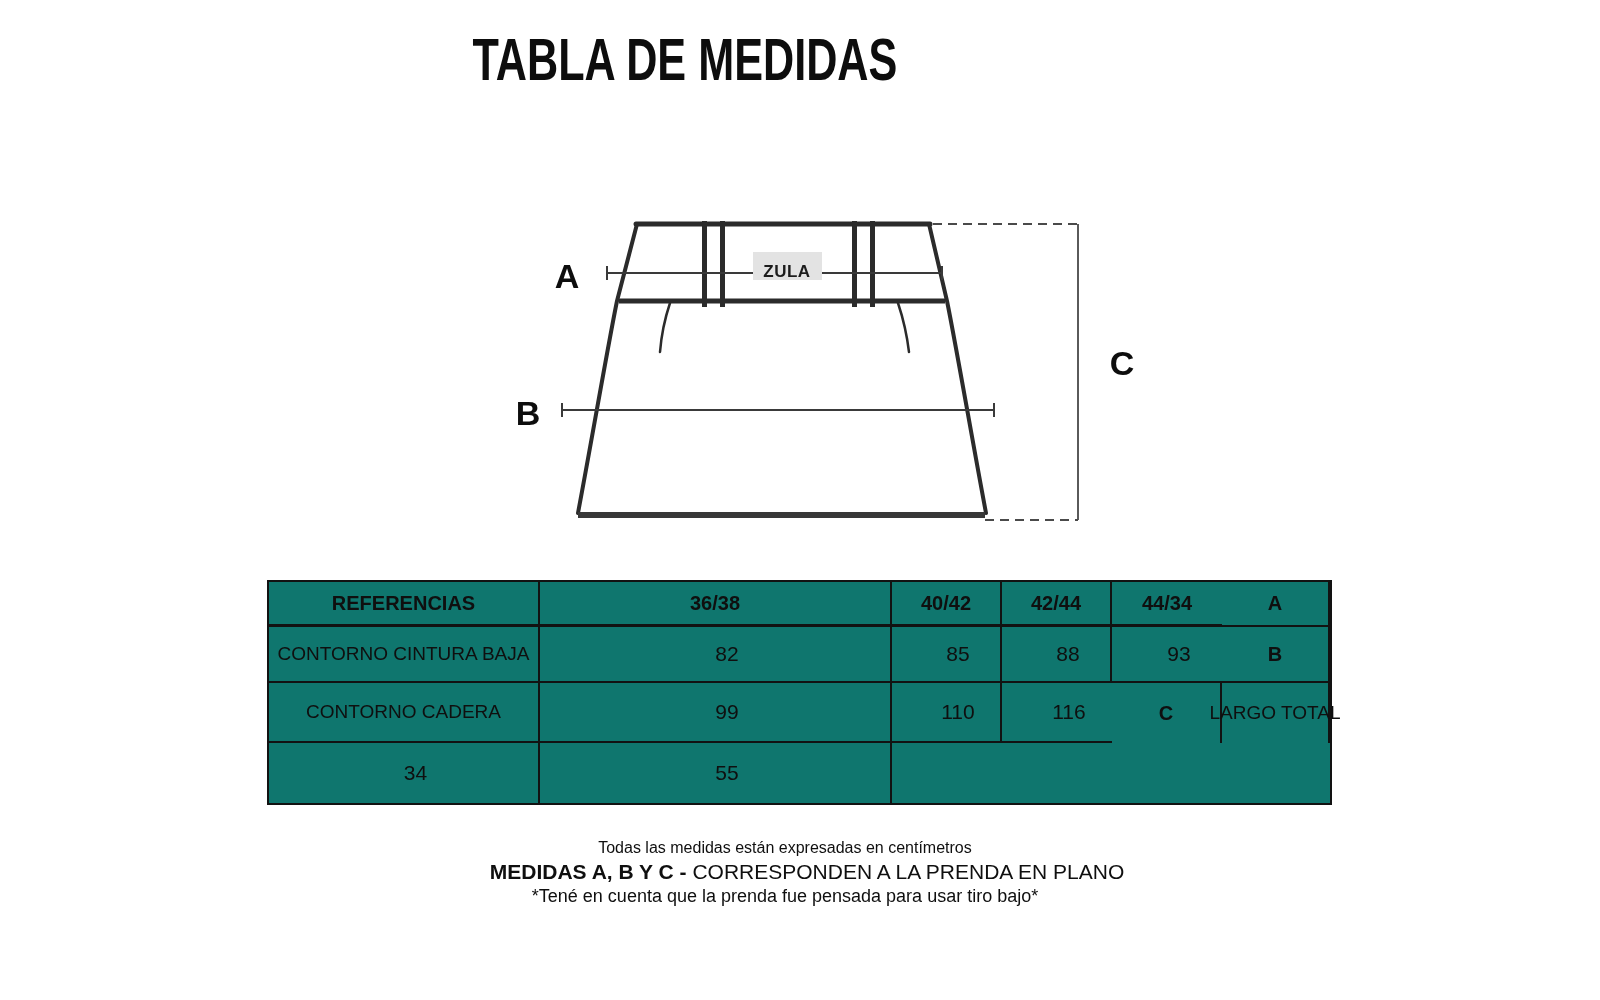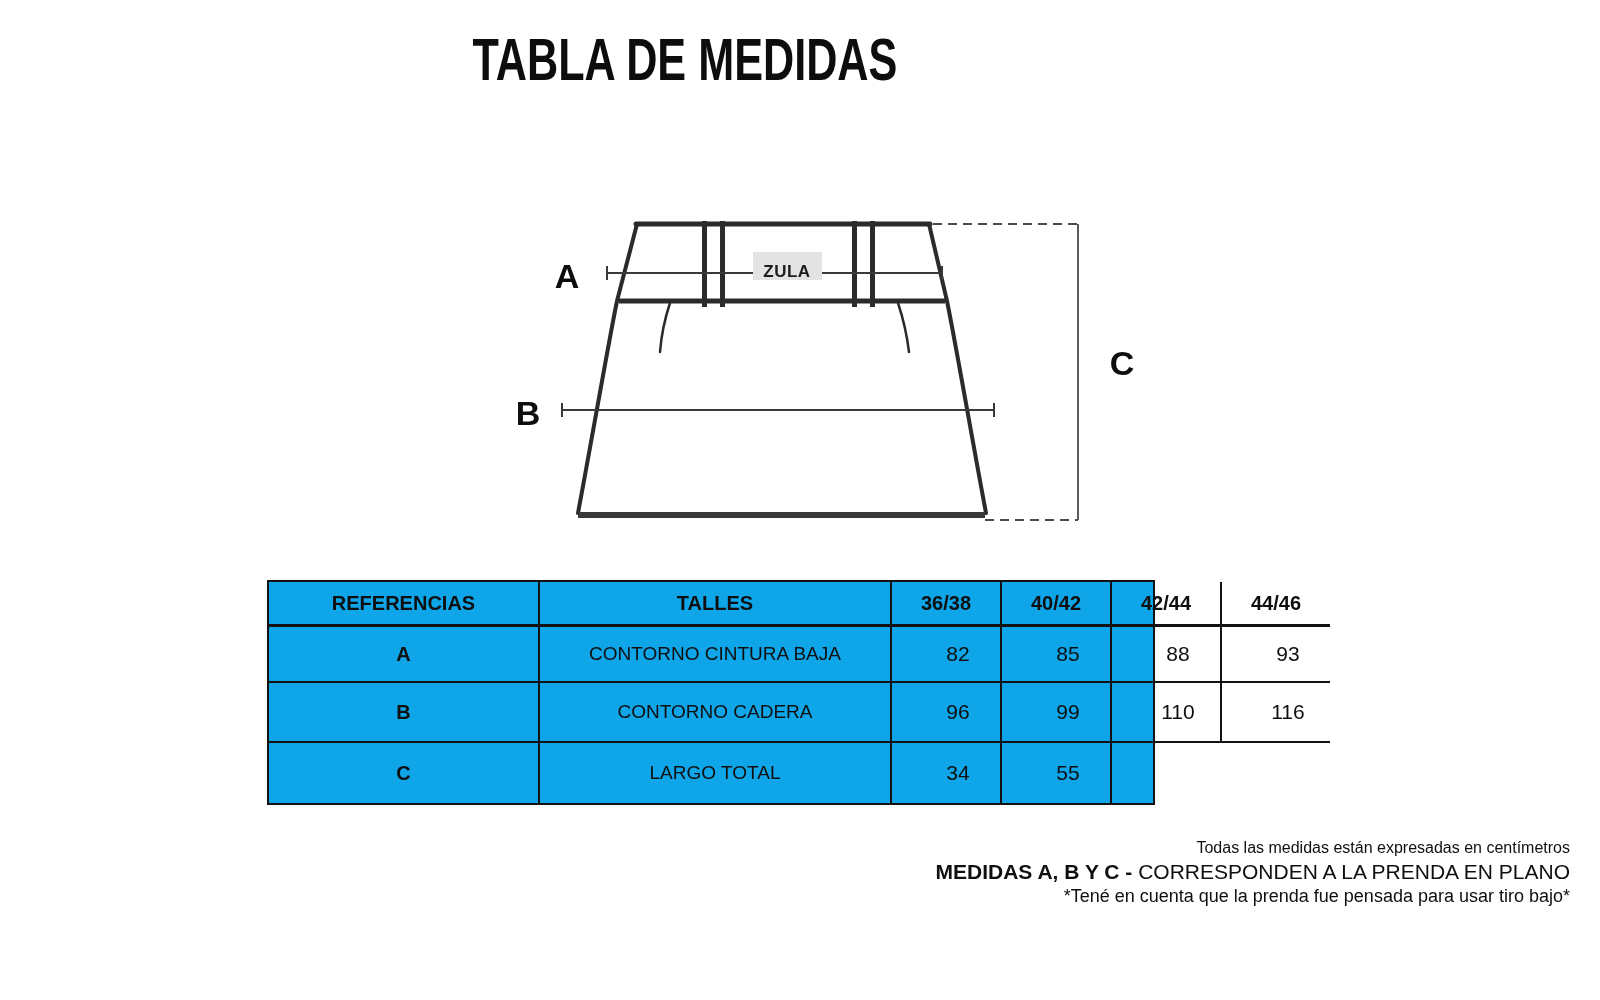--- a/index.html
+++ b/index.html
@@ -13,38 +13,38 @@
     display:inline-block;font-size:60px;font-weight:bold;color:#0d0d0d;
     transform:scaleX(0.72);transform-origin:center;white-space:nowrap;
     position:relative;left:11px;letter-spacing:0px;line-height:1;
   }
   
   .diagram{position:absolute;left:500px;top:195px;width:660px;height:340px;}
   .measure-letter{font-family:"Liberation Sans","DejaVu Sans",sans-serif;font-weight:bold;font-size:34px;fill:#0d0d0d;}
   .brand-text{font-family:"Liberation Sans","DejaVu Sans",sans-serif;font-weight:bold;font-size:17px;fill:#1c1c1c;letter-spacing:0.5px;}
   
   .size-table{
-    position:absolute;left:267px;top:580px;width:888px;height:225px;
-    display:grid;box-sizing:border-box;background:#0ea5e9;
+    position:absolute;left:267px;top:580px;width:1065px;height:225px;
+    display:grid;box-sizing:border-box;background:#0f766e;
     grid-template-columns:271px 352px 110px 110px 110px 108px;
     grid-template-rows:45px 56px 60px 60px;
     border:2px solid #121212;
   }
   .td{
     box-sizing:border-box;display:flex;align-items:center;justify-content:center;
     border-right:2px solid #121212;border-bottom:2px solid #121212;
     font-size:19px;color:#0f0f0f;white-space:nowrap;
   }
   .td.lastcol{border-right:none;}
   .td.lastrow{border-bottom:none;}
   .td.head{font-weight:bold;font-size:20px;border-bottom-width:3px;}
   .td.ref{font-weight:bold;font-size:20px;}
   .td.num{font-size:21px;padding-left:24px;}
   
-  .footer{position:absolute;top:838px;left:0;width:1570px;text-align:right;color:#0f0f0f;}
+  .footer{position:absolute;top:838px;left:0;width:1570px;text-align:center;color:#0f0f0f;}
   .f-line1{font-size:16px;line-height:20px;}
   .f-line2{font-size:21px;line-height:24px;margin-top:2px;margin-left:44px;}
   .f-line2 .b{font-weight:bold;}
   .f-line3{font-size:18px;line-height:24px;}
 </style>
 </head>
 <body>
 
 <div class="title-wrap">
   <span class="title">TABLA DE MEDIDAS</span>
@@ -82,36 +82,34 @@
   <line x1="494" y1="208" x2="494" y2="222" stroke="#3a3a3a" stroke-width="2"></line>
 
   <text class="measure-letter" x="67" y="81" text-anchor="middle" dominant-baseline="central">A</text>
   <text class="measure-letter" x="28" y="218" text-anchor="middle" dominant-baseline="central">B</text>
   <text class="measure-letter" x="622" y="168" text-anchor="middle" dominant-baseline="central">C</text>
 </svg>
 
 <div class="size-table">
 
   <div class="td head">REFERENCIAS</div>
-  <div class="td head">TALLES</div>
   <div class="td head">36/38</div>
   <div class="td head">40/42</div>
   <div class="td head">42/44</div>
-  <div class="td head lastcol">44/46</div>
+  <div class="td head lastcol">44/34</div>
 
   <div class="td ref">A</div>
   <div class="td">CONTORNO CINTURA BAJA</div>
   <div class="td num">82</div>
   <div class="td num">85</div>
   <div class="td num">88</div>
   <div class="td num lastcol">93</div>
 
   <div class="td ref">B</div>
   <div class="td">CONTORNO CADERA</div>
-  <div class="td num">96</div>
   <div class="td num">99</div>
   <div class="td num">110</div>
   <div class="td num lastcol">116</div>
 
   <div class="td ref lastrow">C</div>
   <div class="td lastrow">LARGO TOTAL</div>
   <div class="td num lastrow">34</div>
   <div class="td num lastrow">55</div>
 </div>
 

